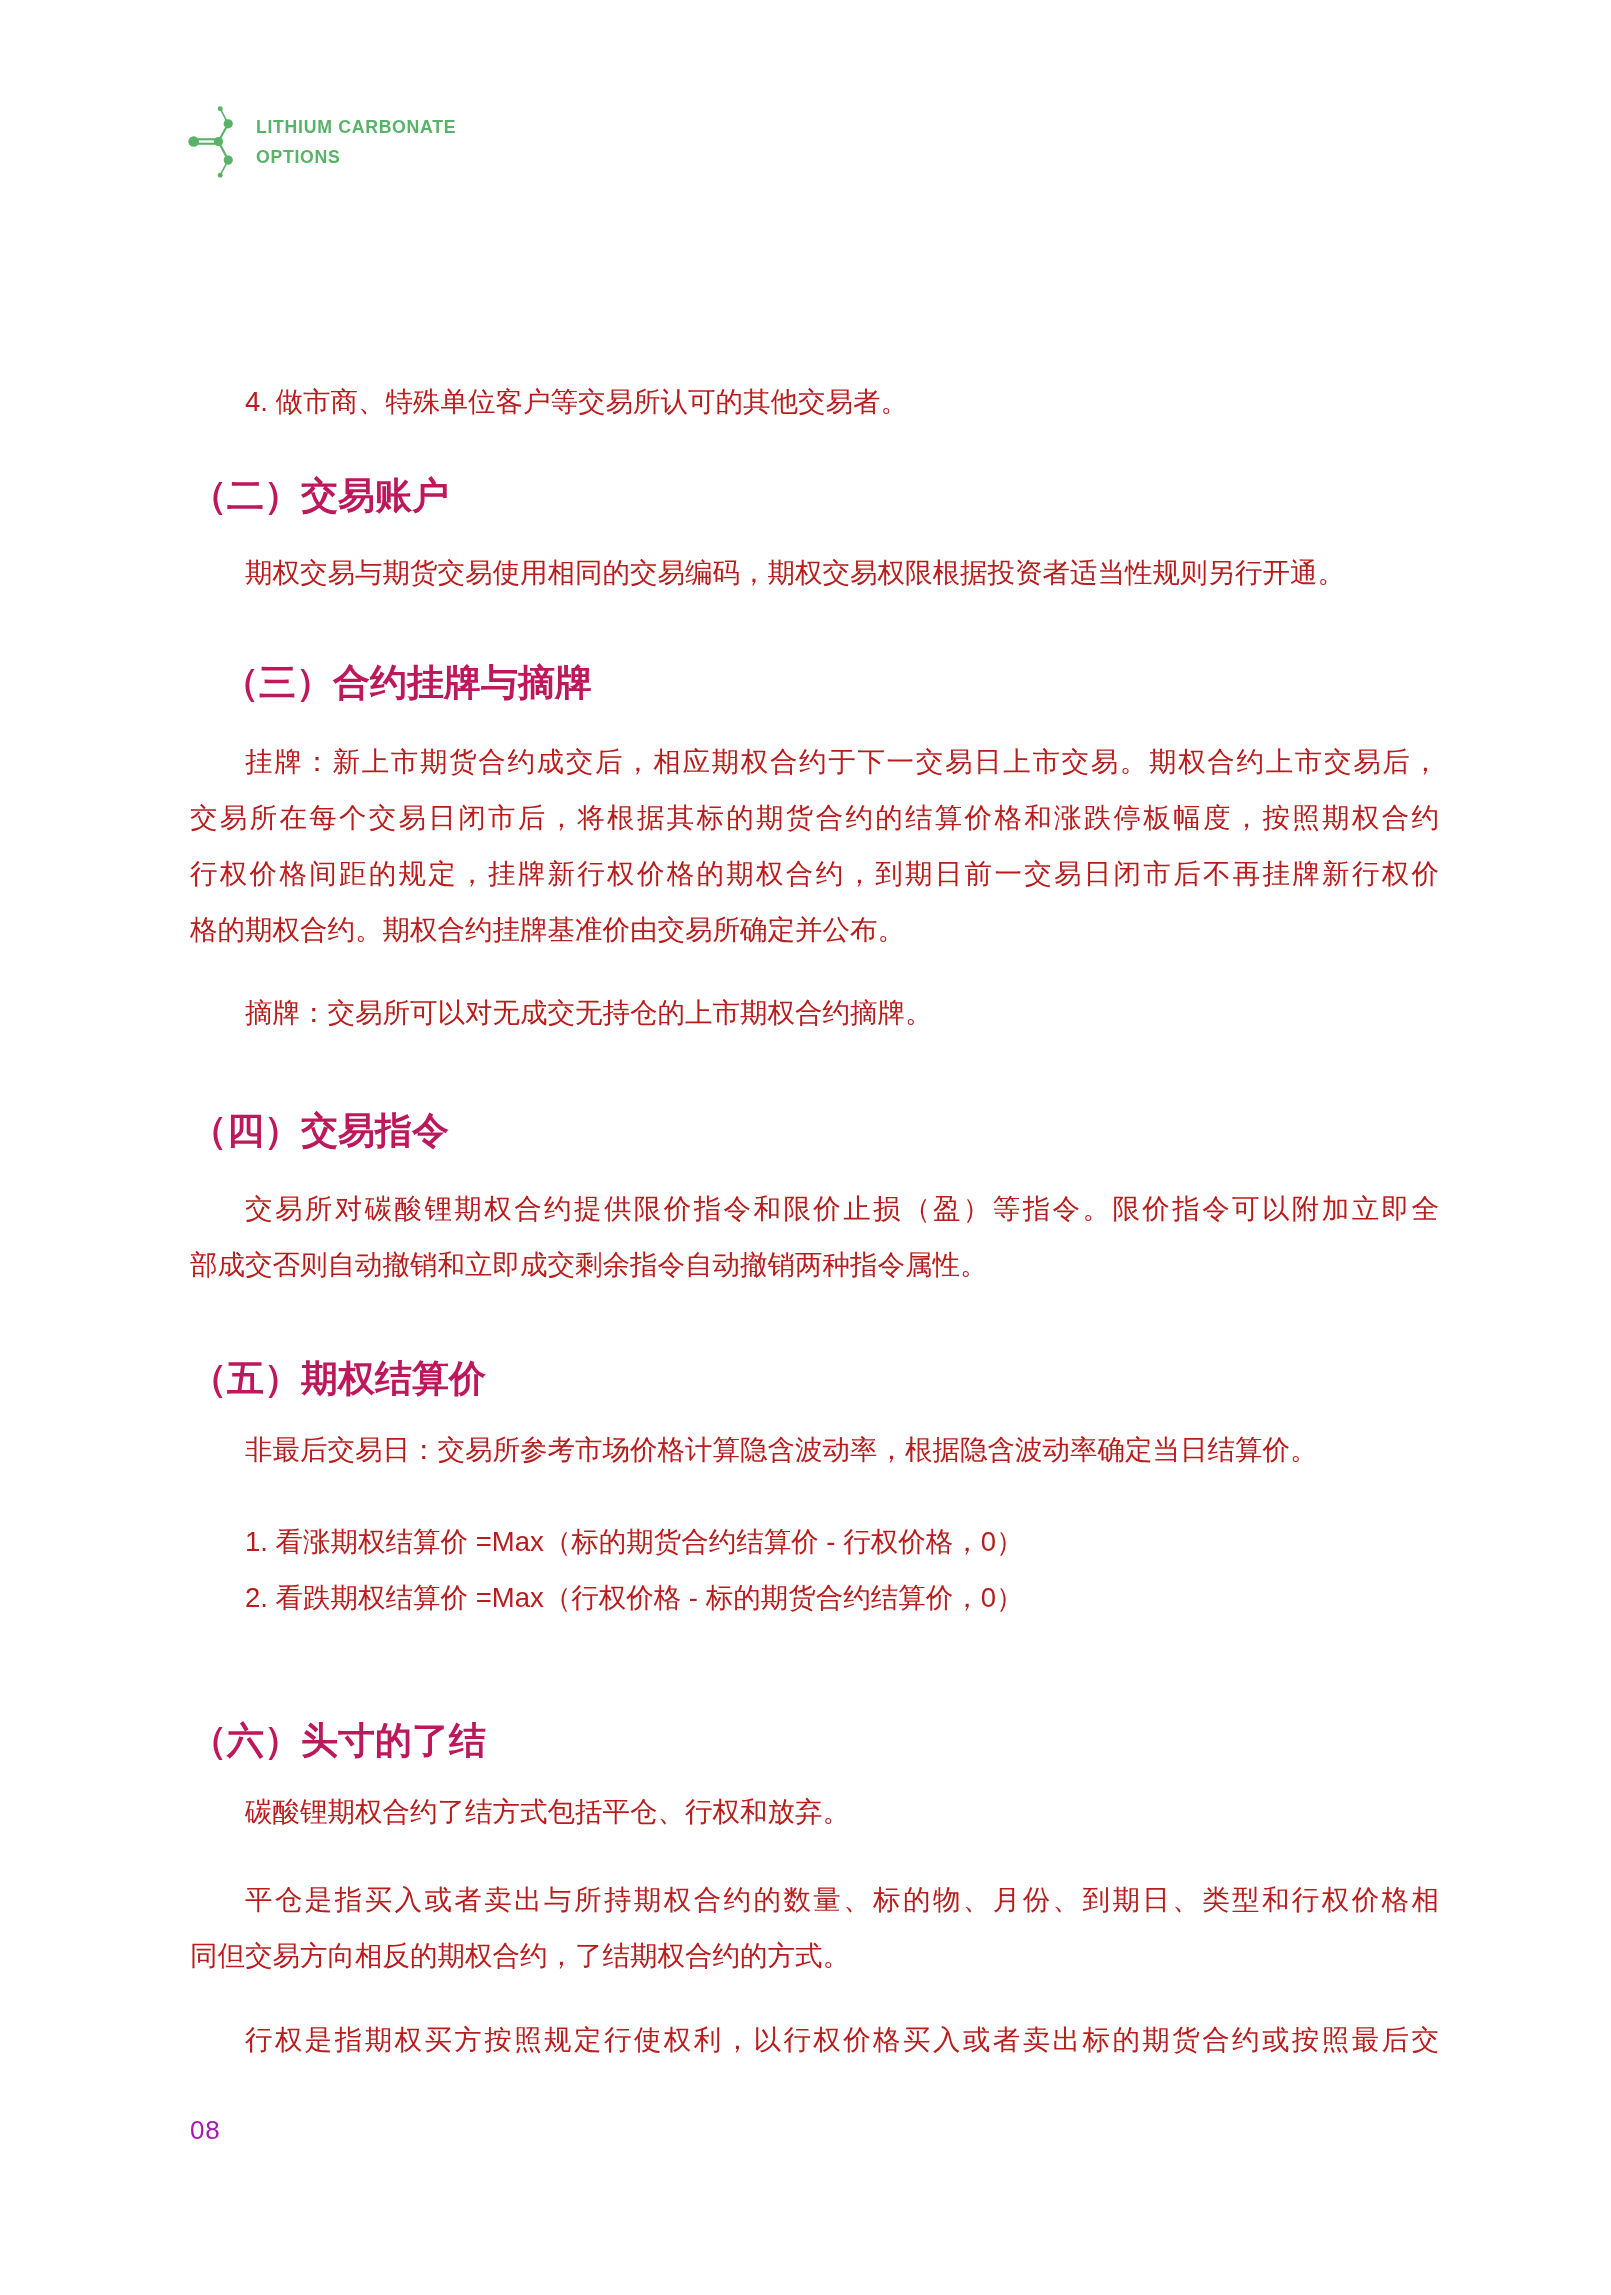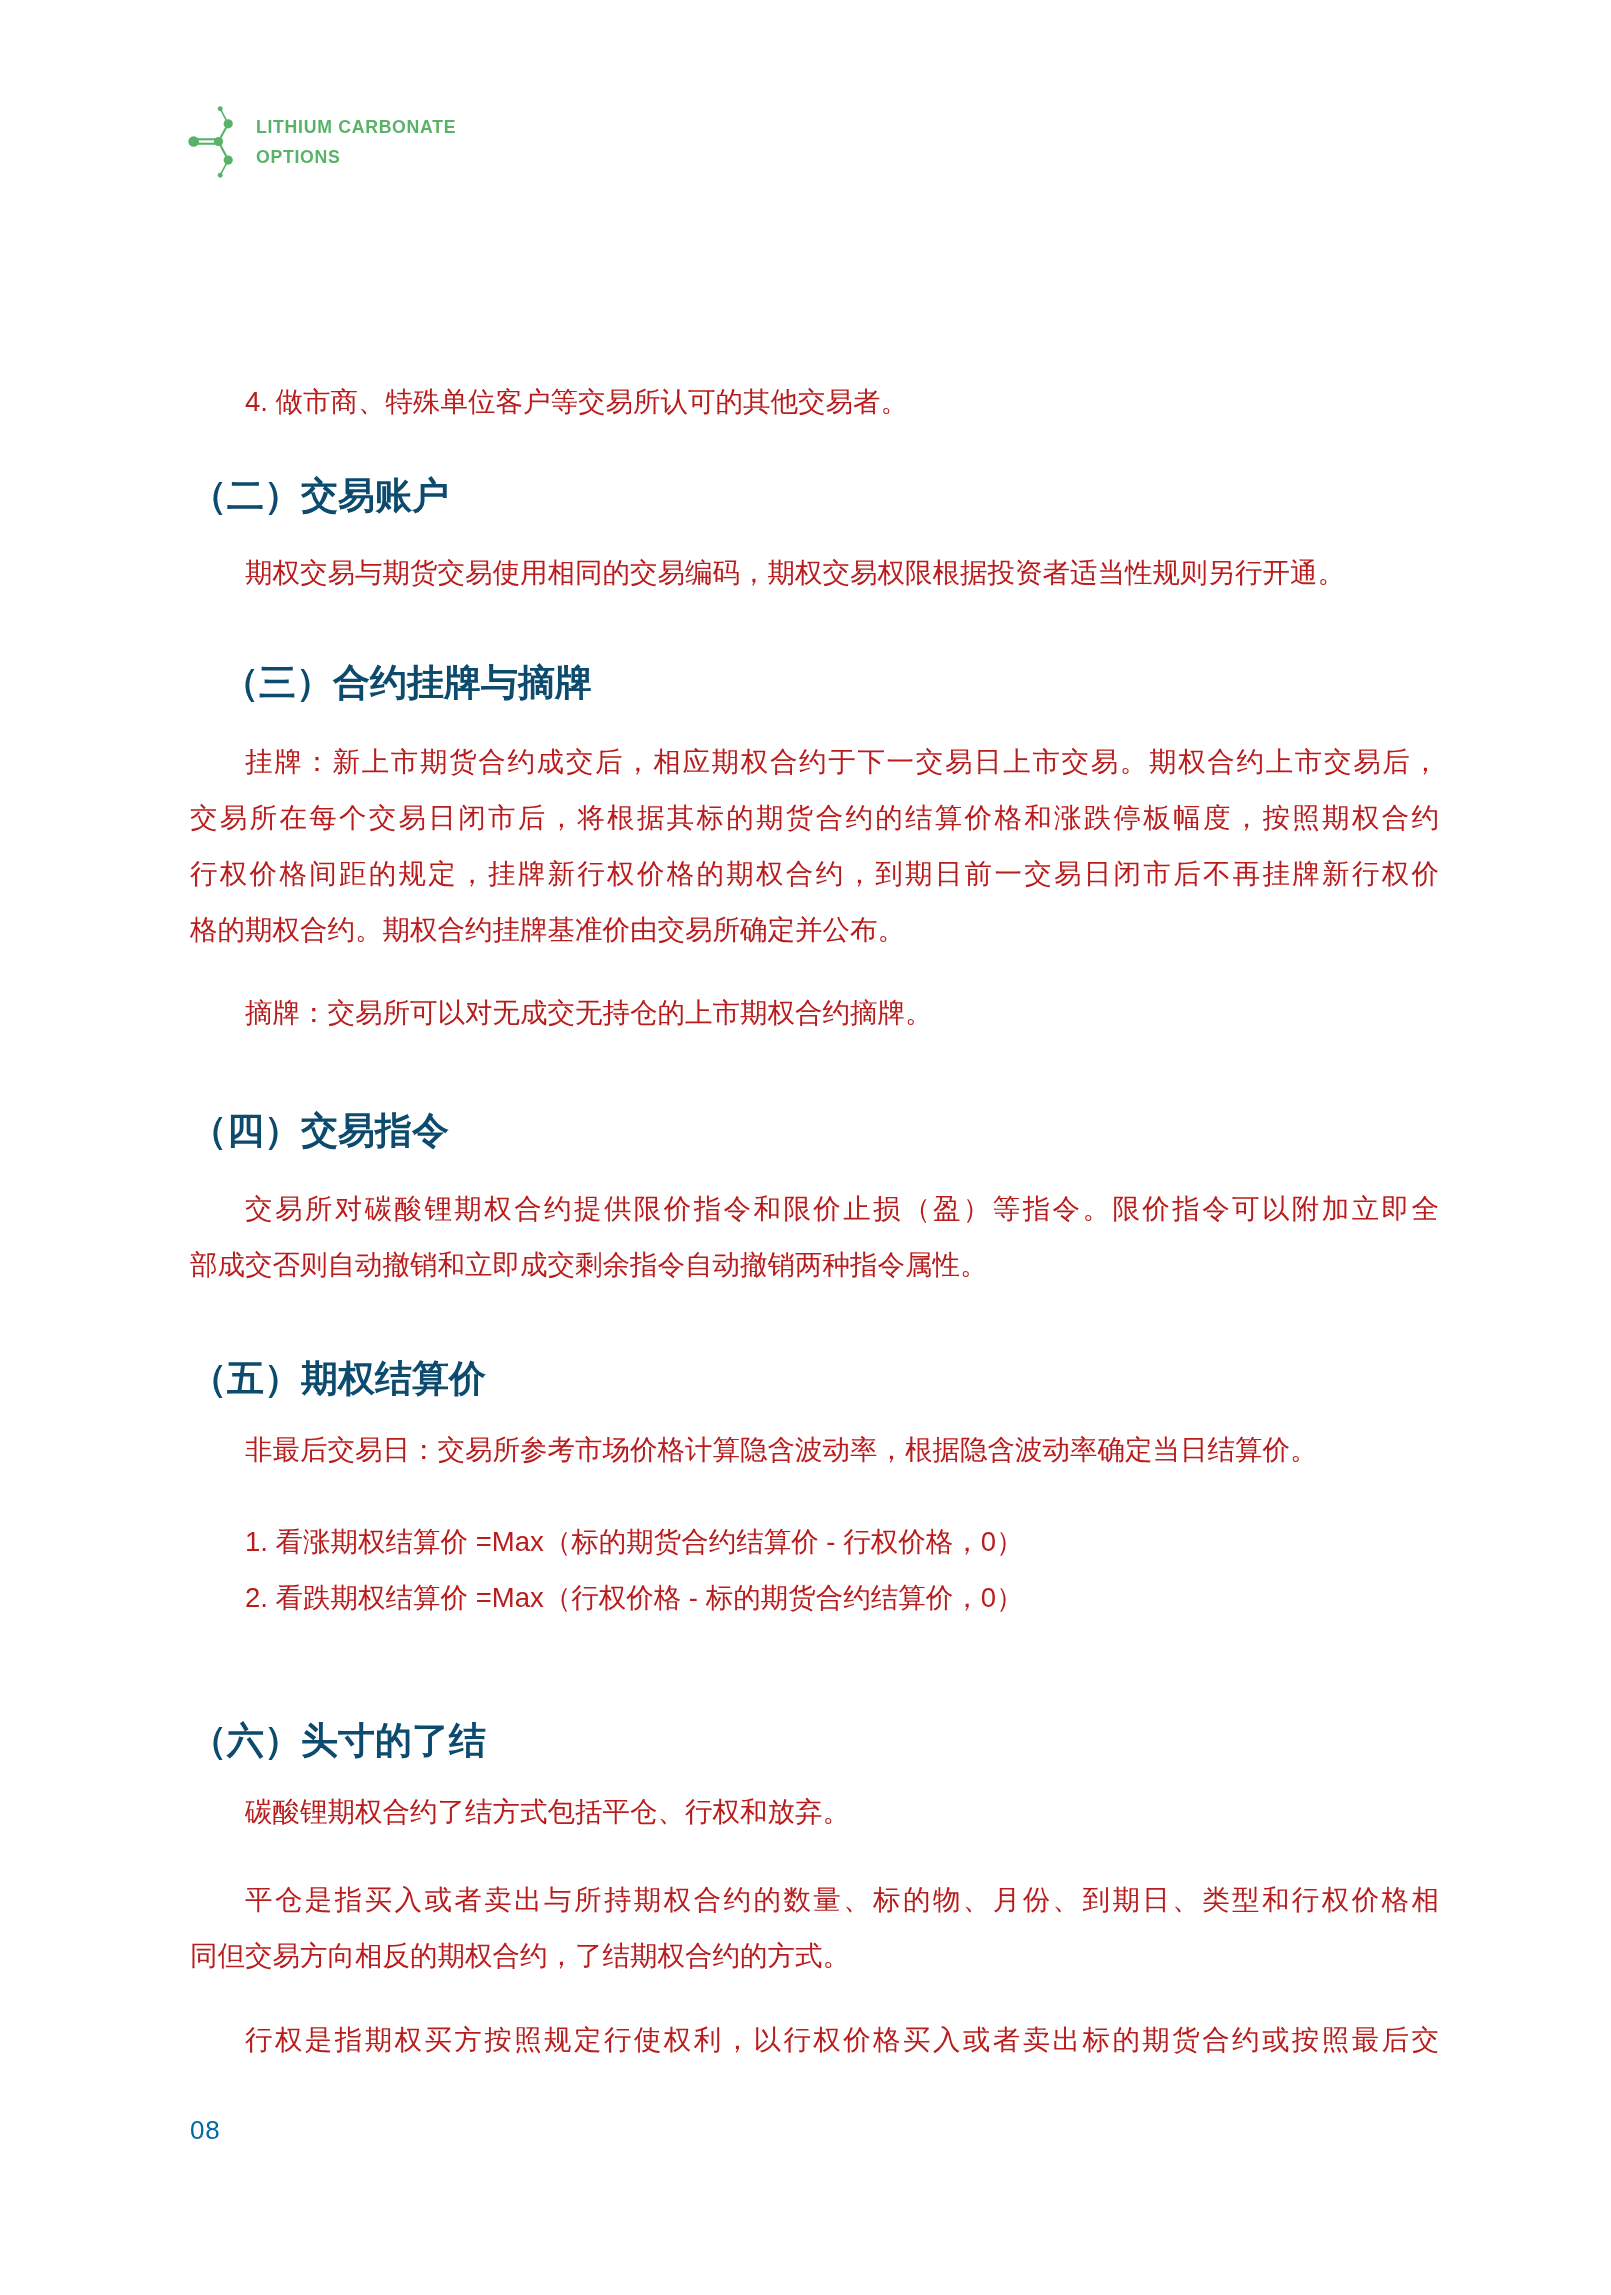--- a/index.html
+++ b/index.html
@@ -11,21 +11,21 @@
     font-family:"Liberation Sans","DejaVu Sans",sans-serif;
   }
   .abs{position:absolute;}
 
   
   #logo-icon{left:182px;top:99px;width:57px;height:85px;}
   #logo-text{left:256px;top:112px;color:#58b368;font-weight:700;
              font-size:17.7px;line-height:30px;letter-spacing:0.7px;}
 
   
-  .h{font-size:37px;font-weight:700;color:#0c4a6e;line-height:55px;white-space:nowrap;}
+  .h{font-size:37px;font-weight:700;color:#be185d;line-height:55px;white-space:nowrap;}
 
   
   .line{font-size:27.5px;color:#b91c1c;line-height:56px;width:1249px;white-space:nowrap;}
   .wrapb{width:1249px;}
   .wrapb .line{white-space:normal;}
   .ind{text-indent:55px;}
   .fill{text-align:justify;text-align-last:justify;white-space:normal;}
 
   
   #intro{left:190px;top:374px;}
@@ -36,21 +36,21 @@
   #p3b  {left:190px;top:985px;}
   #h4   {left:190px;top:1103px;}
   #p4   {left:190px;top:1181px;}
   #h5   {left:190px;top:1351px;}
   #p5a  {left:190px;top:1422px;}
   #p5b  {left:190px;top:1514px;}
   #h6   {left:190px;top:1713px;}
   #p6a  {left:190px;top:1784px;}
   #p6b  {left:190px;top:1872px;}
   #p6c  {left:190px;top:2012px;}
-  #pagenum{left:190px;top:2115px;font-size:26px;color:#0369a1;letter-spacing:0.9px;}
+  #pagenum{left:190px;top:2115px;font-size:26px;color:#a21caf;letter-spacing:0.9px;}
 </style>
 </head>
 <body>
 
 <div id="page">
 
   <svg id="logo-icon" class="abs" viewBox="0 0 64 96" xmlns="http://www.w3.org/2000/svg">
     <g stroke="#58b368" fill="none">
       <line x1="15" y1="45.5" x2="41" y2="45.5" stroke-width="2.4"></line>
       <line x1="15" y1="50.5" x2="41" y2="50.5" stroke-width="2.4"></line>

